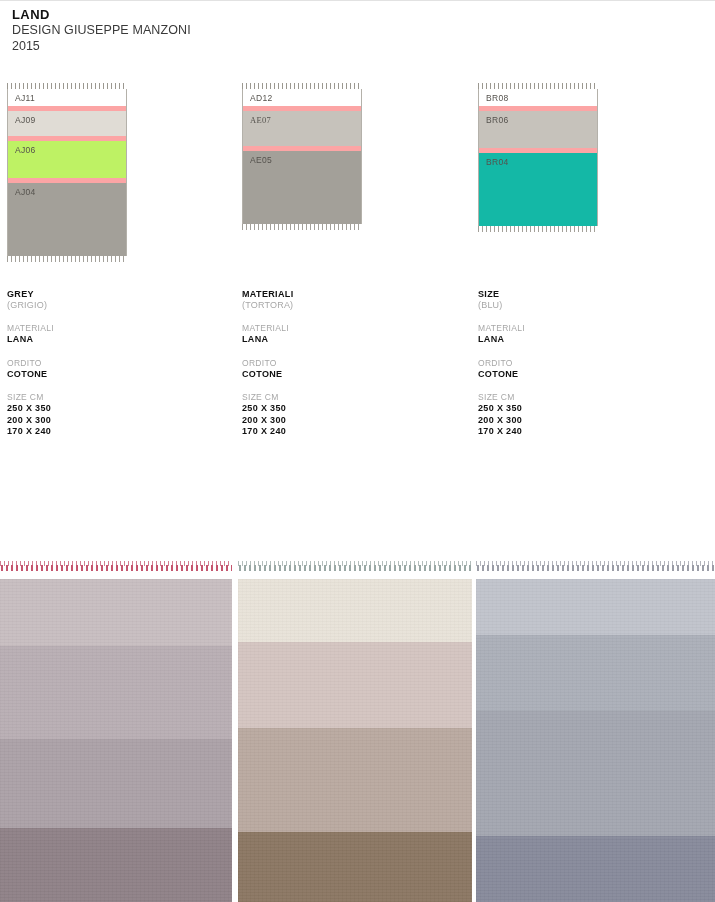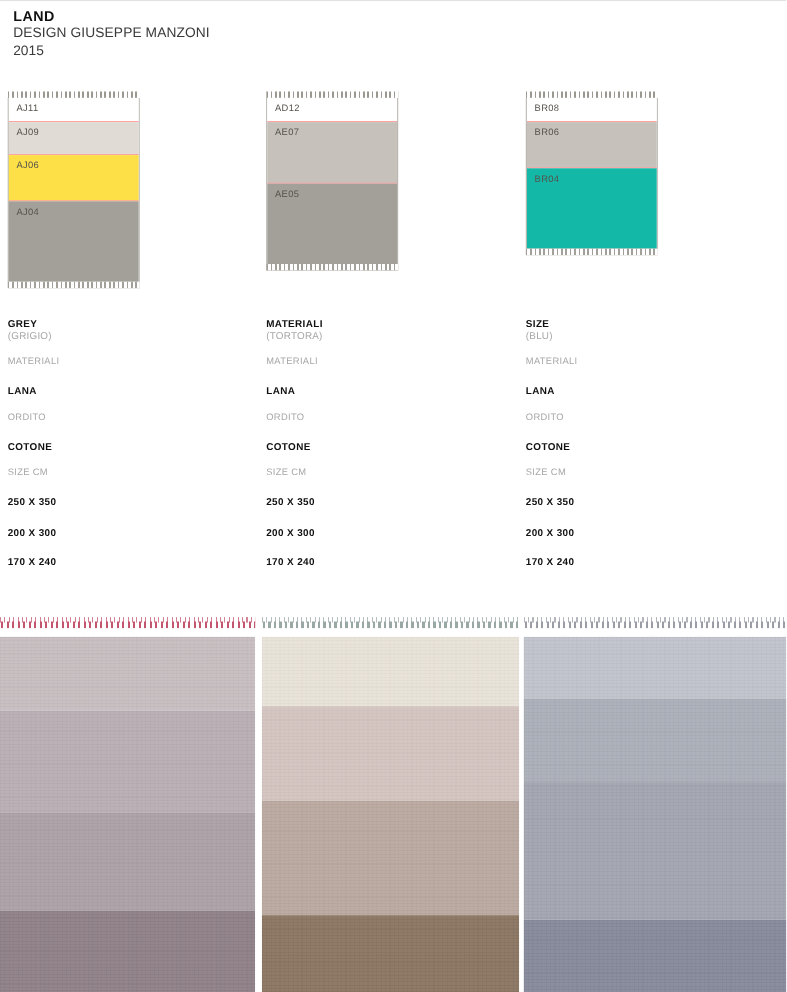--- a/index.html
+++ b/index.html
@@ -86,21 +86,21 @@
 
   .bands {
     width: 120px;
     border: 1px solid #b4b1aa;
     border-top: none;
     border-bottom: none;
   }
   .band {
     position: relative;
     width: 100%;
-    border-bottom: 1px solid #fca5a5;
+    border-bottom: 5px solid #fca5a5;
   }
   .band:last-child { border-bottom: none; }
   .band-label {
     position: absolute;
     left: 7px;
     top: 4px;
     font-size: 8.5px;
     color: #55524d;
     letter-spacing: 0.3px;
   }
@@ -142,21 +142,20 @@
     color: #a7a7a7;
     letter-spacing: 0.3px;
     line-height: 11px;
   }
   .spec-val {
     font-size: 9px;
     font-weight: bold;
     color: #111111;
     letter-spacing: 0.35px;
     line-height: 11.5px;
-    margin-top: 16px;
   }
   .size-list .spec-val { line-height: 11.5px; }
 
   
   .photo-row {
     position: absolute;
     left: 0;
     top: 556px;
     width: 715px;
     height: 346px;
@@ -223,40 +222,40 @@
         <div class="fringe fringe-top">
           <div class="teeth" style="background-image: repeating-linear-gradient(to right, rgb(155, 152, 144) 0px, rgb(155, 152, 144) 1.5px, rgba(255, 255, 255, 0) 1.5px, rgba(255, 255, 255, 0) 4px);"></div>
         </div>
         <div class="bands">
           <div class="band" style="background: rgb(255, 255, 255); height: 22px;">
             <div class="band-label">AJ11</div>
           </div>
           <div class="band" style="background: rgb(224, 220, 213); height: 30px;">
             <div class="band-label">AJ09</div>
           </div>
-          <div class="band" style="background: #fde047; height: 42px;">
+          <div class="band" style="background: #bef264; height: 42px;">
             <div class="band-label">AJ06</div>
           </div>
           <div class="band" style="background: rgb(163, 160, 153); height: 73px;">
             <div class="band-label">AJ04</div>
           </div>
         </div>
         <div class="fringe fringe-bottom" style="background: rgb(163, 160, 153);">
           <div class="teeth" style="background-image: repeating-linear-gradient(to right, rgba(255, 255, 255, 0) 0px, rgba(255, 255, 255, 0) 1.5px, rgb(255, 255, 255) 1.5px, rgb(255, 255, 255) 4px);"></div>
         </div>
       </div>
       <div class="swatch-col c1">
         <div class="fringe fringe-top">
           <div class="teeth" style="background-image: repeating-linear-gradient(to right, rgb(155, 152, 144) 0px, rgb(155, 152, 144) 1.5px, rgba(255, 255, 255, 0) 1.5px, rgba(255, 255, 255, 0) 4px);"></div>
         </div>
         <div class="bands">
           <div class="band" style="background: rgb(255, 255, 255); height: 22px;">
             <div class="band-label">AD12</div>
           </div>
-          <div class="band" style="background: rgb(198, 194, 187); height: 56px;">
+          <div class="band" style="background: rgb(198, 194, 187); height: 40px; font-family: Liberation Serif, serif;">
             <div class="band-label">AE07</div>
           </div>
           <div class="band" style="background: rgb(163, 160, 153); height: 73px;">
             <div class="band-label">AE05</div>
           </div>
         </div>
         <div class="fringe fringe-bottom" style="background: rgb(163, 160, 153);">
           <div class="teeth" style="background-image: repeating-linear-gradient(to right, rgba(255, 255, 255, 0) 0px, rgba(255, 255, 255, 0) 1.5px, rgb(255, 255, 255) 1.5px, rgb(255, 255, 255) 4px);"></div>
         </div>
       </div>

